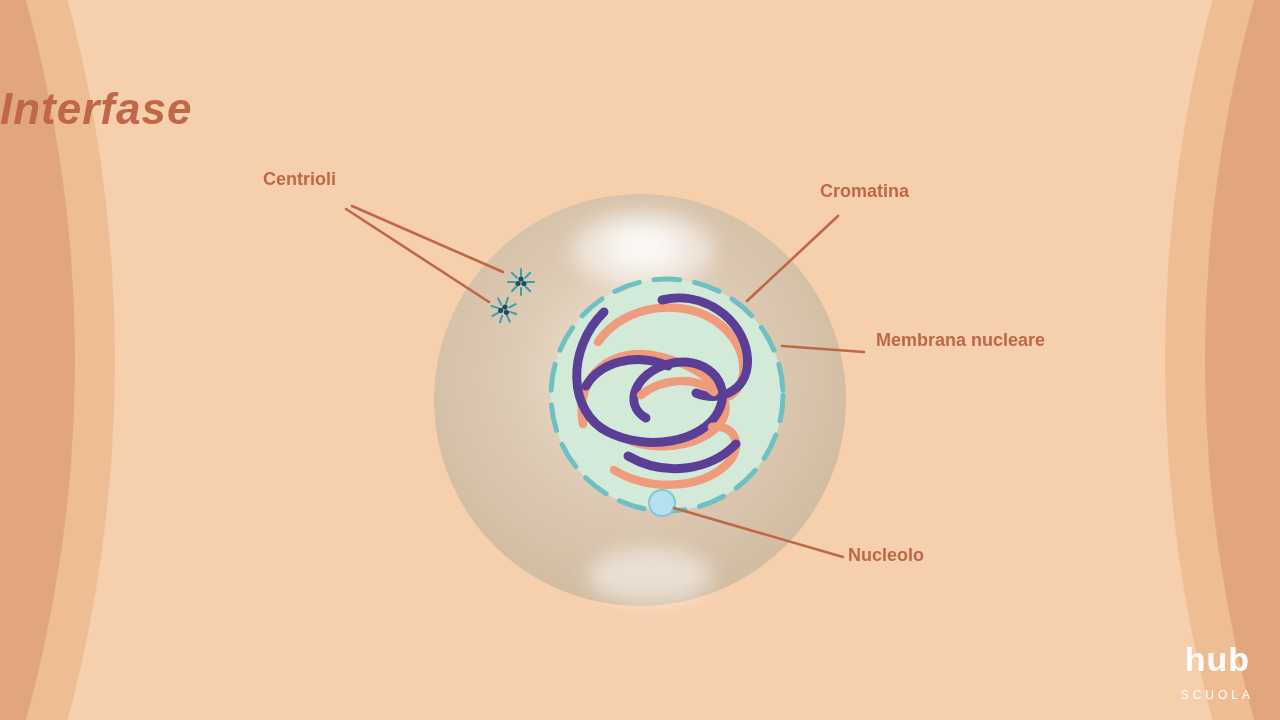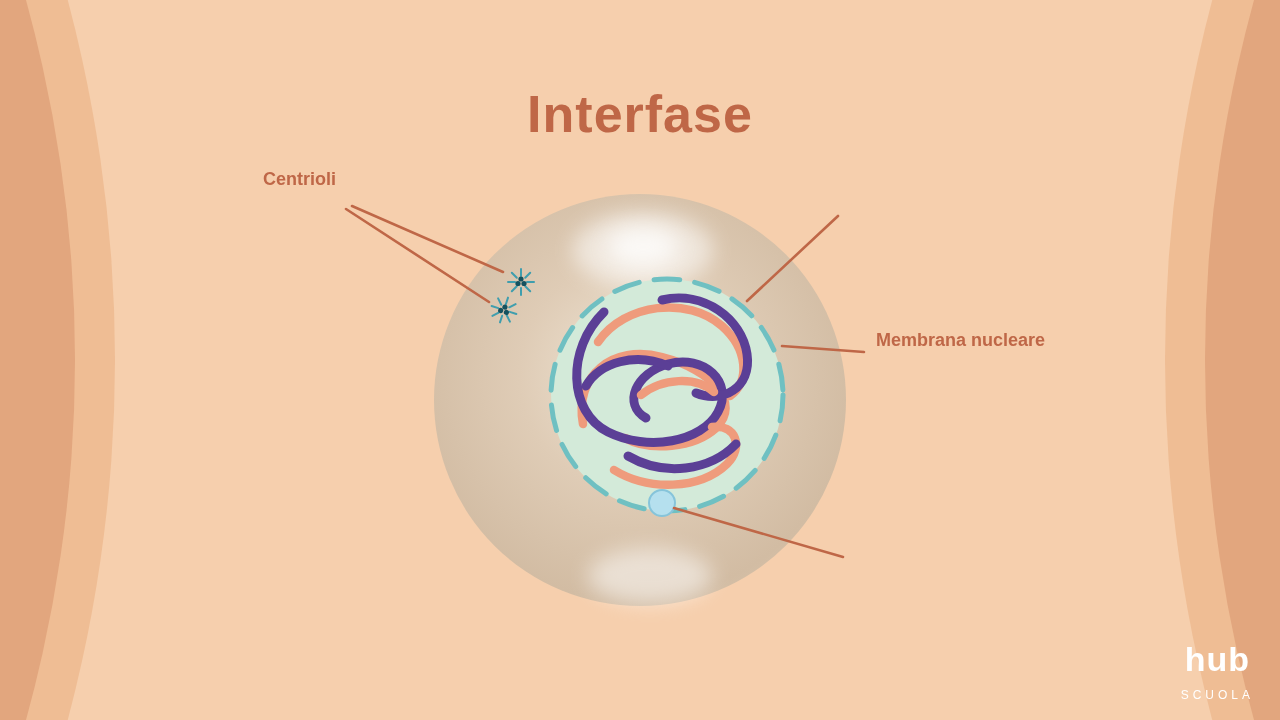--- a/index.html
+++ b/index.html
@@ -2,23 +2,23 @@
 <html style="--background: #f6cfad; --band-mid: #efbd94; --band-dark: #e2a67e; --label-text: #bf6747; --pointer-line: #bf6747; --cell-body: #d8c3ac; --nucleus-fill: #d3ead9; --nucleus-border: #6fc0c2; --chromatin-orange: #ef9b7c; --chromatin-purple: #5b3f96; --nucleolus: #b5e0ee; --centriole: #3f9eae; --logo-text: #ffffff;"><head>
 <meta charset="utf-8">
 <style>
   * { margin:0; padding:0; box-sizing:border-box; }
   html,body { width:1280px; height:720px; overflow:hidden;
               font-family:"Liberation Sans", sans-serif; }
   .stage { position:relative; width:1280px; height:720px;
            background:var(--background,#f6cfad); }
   svg.scene { position:absolute; left:0; top:0; }
 
-  .title { position:absolute; left:0; right:0; top:84px; text-align:center;
-           color:var(--label-text,#c0663f); font-weight:700; font-size:52px;
-           letter-spacing:1px; }
+  .title { position:absolute; left:0; right:0; top:84px; text-align:left;
+           color:var(--label-text,#c0663f); font-weight:700; font-size:44px;
+           letter-spacing:1px;font-style:italic; }
   .label { position:absolute; color:var(--label-text,#bf6747);
            font-weight:700; font-size:18px; line-height:1.3; }
   .label-centrioli { left:263px; top:168px; }
   .label-cromatina { left:820px; top:180px; }
   .label-membrana  { left:868px; top:329px; width:185px;text-align:center; }
   .label-nucleolo  { left:848px; top:544px; }
 
   .logo { position:absolute; right:26px; bottom:18px; display:flex;
           flex-direction:column; align-items:center; color:var(--logo-text,#ffffff); }
   .logo-hub { font-size:34px; font-weight:700; line-height:1; letter-spacing:1px; }
@@ -100,20 +100,22 @@
       <line class="pointer" x1="352" y1="206" x2="503" y2="272"></line>
       <line class="pointer" x1="346" y1="209" x2="489" y2="302"></line>
       <line class="pointer" x1="838" y1="216" x2="747" y2="301"></line>
       <line class="pointer" x1="864" y1="352" x2="782" y2="346"></line>
       <line class="pointer" x1="843" y1="557" x2="674" y2="508"></line>
     </g>
   </svg>
 
   <div class="title">Interfase</div>
   <div class="label label-centrioli">Centrioli</div>
+  <div class="label label-cromatina">Cromatina</div>
   <div class="label label-membrana">Membrana nucleare</div>
+  <div class="label label-nucleolo">Nucleolo</div>
 
   <div class="logo">
     <div class="logo-hub">hub</div>
     <div class="logo-sub">SCUOLA</div>
   </div>
 
 </div>
 
 </body></html>

